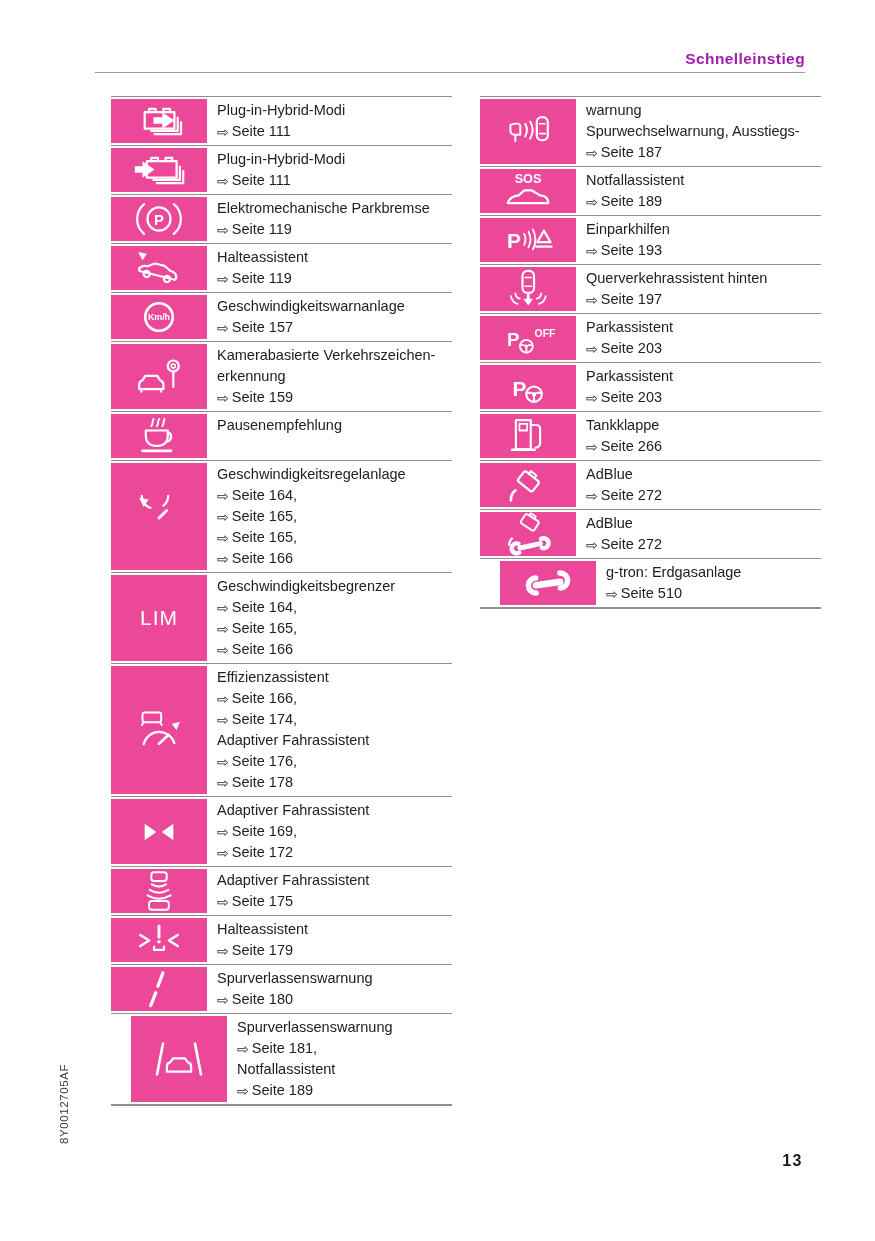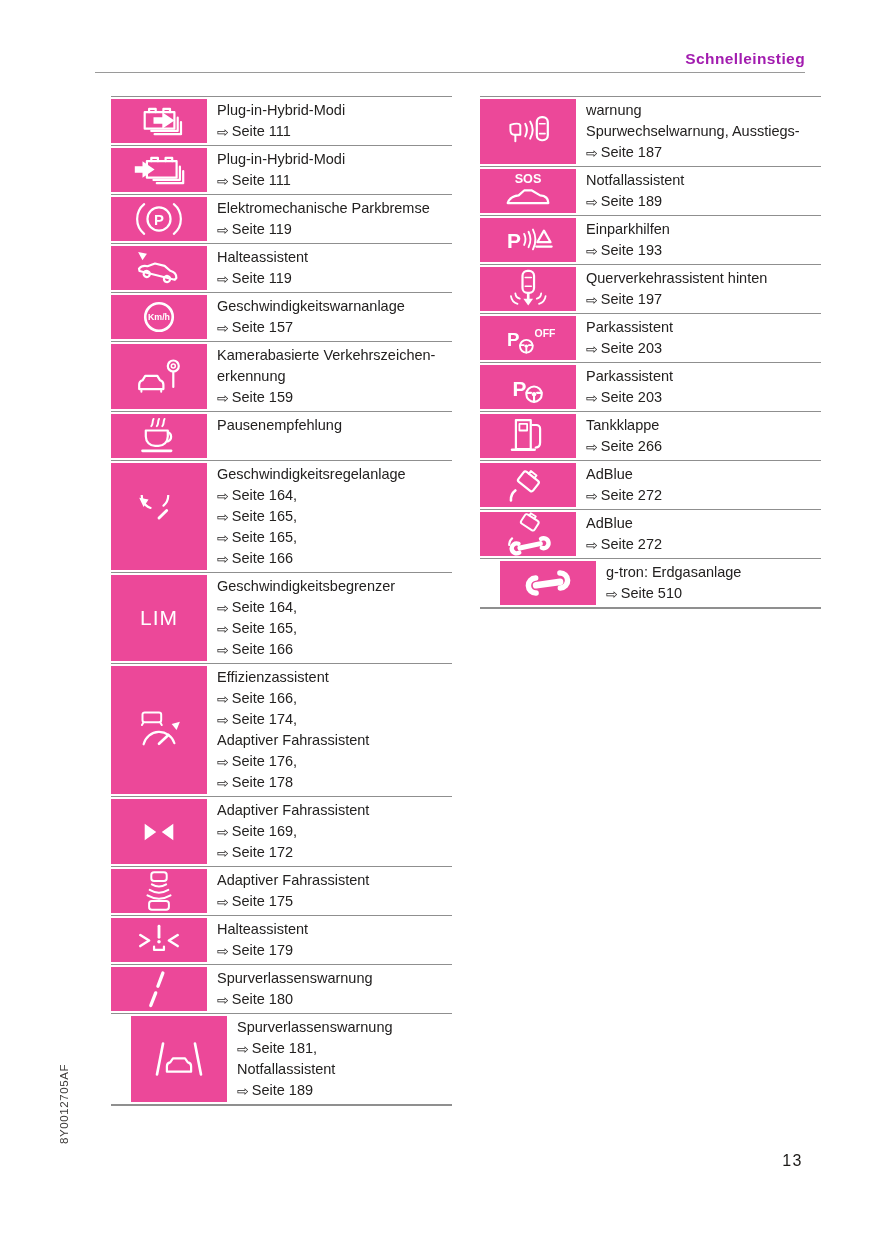--- a/index.html
+++ b/index.html
@@ -31,21 +31,21 @@
   .line.ref .ref-text { }
   .line.ref .arrow { font-style:normal; font-size:14px; margin-right:3px; position:relative; top:0.5px; }
   .lim-text { font-weight:normal; font-size:21px; letter-spacing:1px; color:#ffffff; }
   .doc-code {
     position:absolute; left:58px; top:1048px; height:96px;
     writing-mode:vertical-rl; transform:rotate(180deg);
     font-size:11.5px; letter-spacing:0.6px; color:#3c3a38;
   }
   .page-number {
     position:absolute; right:72px; top:1152px;
-    font-size:16px; font-weight:normal; letter-spacing:1.5px; color:#1c1a18;
+    font-size:16px; font-weight:bold; letter-spacing:1.5px; color:#1c1a18;
   }
   svg text { font-family:"Liberation Sans", sans-serif; }
 </style>
 </head>
 <body>
 
 <div class="page">
   <div class="header-title">Schnelleinstieg</div>
   <div class="header-rule"></div>
 

